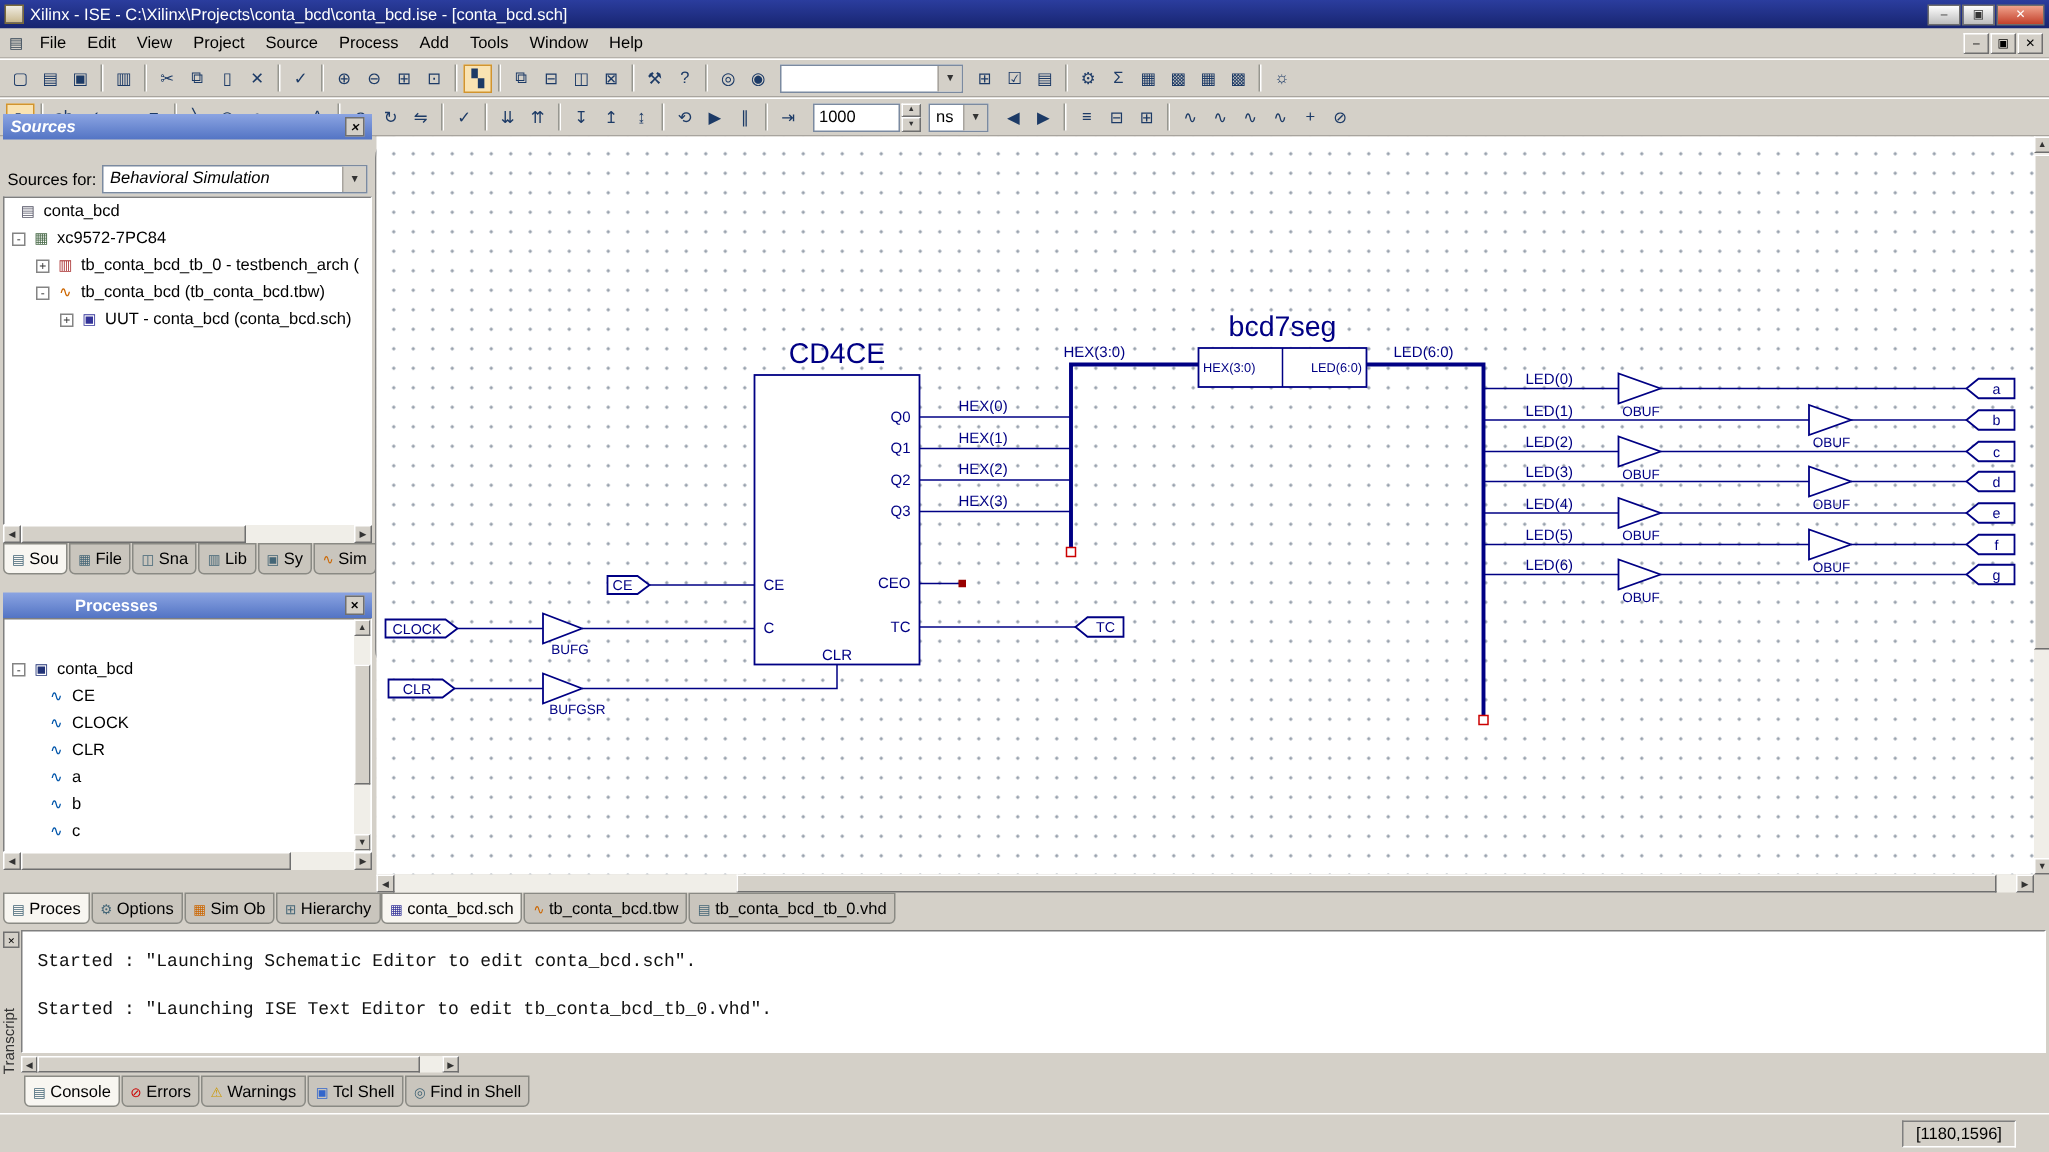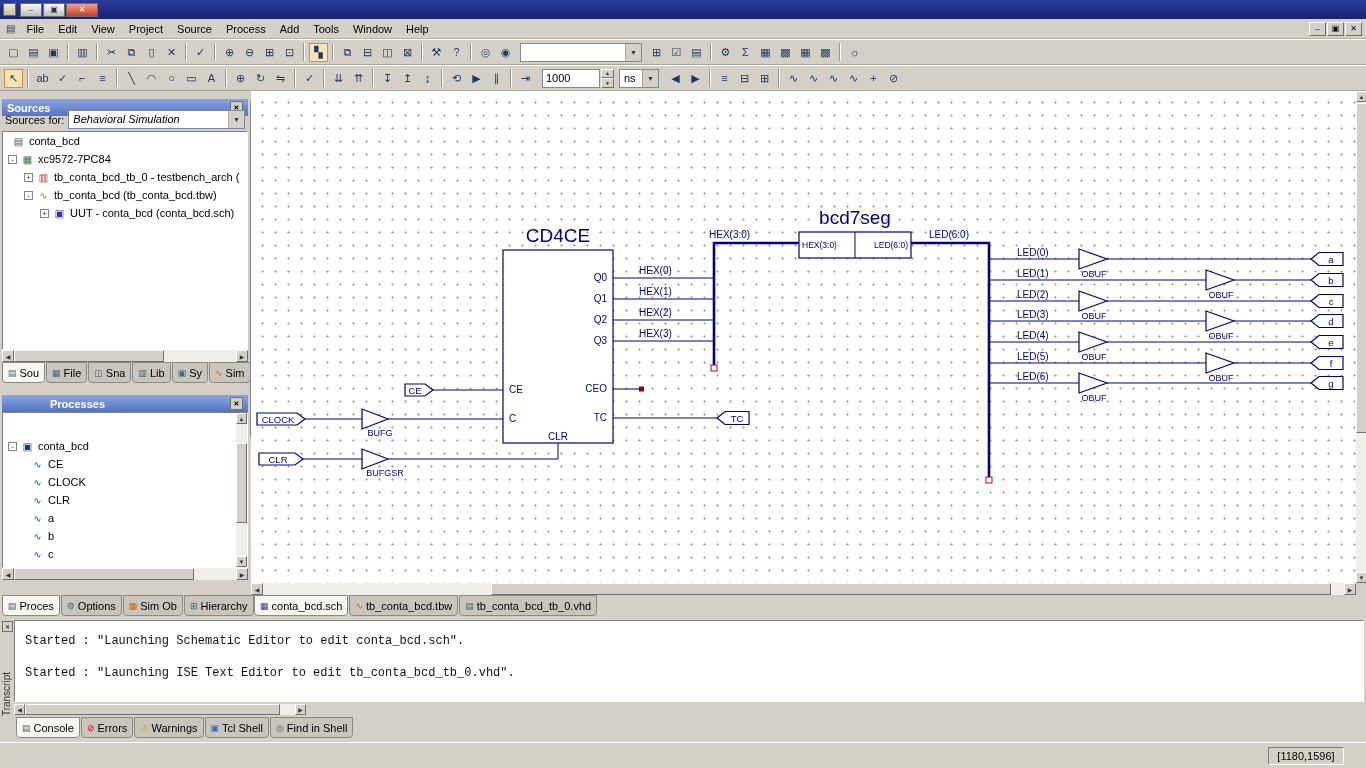--- a/index.html
+++ b/index.html
@@ -134,20 +134,21 @@
   #coords { position:absolute; right:22px; top:4px; height:18px; min-width:76px;
     border:1px solid; border-color:#7f7f7f #fff #fff #7f7f7f; padding:2px 8px; text-align:center; }
 
   .splitter { position:absolute; background:#d4d0c8; }
 </style>
 </head>
 <body>
 
 <div id="titlebar" data-name="title-bar">
   <span class="appicon" data-name="app-icon"></span>
+  <span class="ttl" data-name="window-title">Xilinx - ISE - C:\Xilinx\Projects\conta_bcd\conta_bcd.ise - [conta_bcd.sch]</span>
   <div class="wbtns" data-name="window-controls">
 
   <span class="wbtn" data-name="minimize-button">–</span>
       <span class="wbtn" data-name="restore-button">▣</span>
       <span class="wbtn" data-name="close-button">✕</span>
     </div>
 </div>
 
 <div id="menubar" data-name="menu-bar">
   <span class="micon" data-name="document-icon">▤</span>
@@ -286,21 +287,21 @@
       <span class="tbi" data-name="wave-prev-icon">∿</span>
       <span class="tbi" data-name="wave-next-icon">∿</span>
       <span class="tbi" data-name="wave-swap-icon">∿</span>
       <span class="tbi" data-name="pan-icon">+</span>
       <span class="tbi" data-name="disable-icon">⊘</span>
     </div>
 </div>
 
 <div id="leftcol" data-name="left-panel-column"></div>
 
-<div class="phead" style="top:99px;" data-name="sources-panel-header">
+<div class="phead" style="top:76px;font-style:italic;" data-name="sources-panel-header">
   <span data-name="sources-panel-title">Sources</span>
   <span class="x" data-name="close-icon">✕</span>
 </div>
 
 <div id="src-for" data-name="sources-for-row">
   <span data-name="sources-for-label">Sources for:</span>
   <div class="combo" data-name="sources-for-select">
     <span class="val" data-name="sources-for-value">Behavioral Simulation</span>
     <span class="arrow" data-name="chevron-down-icon">▼</span>
   </div>

